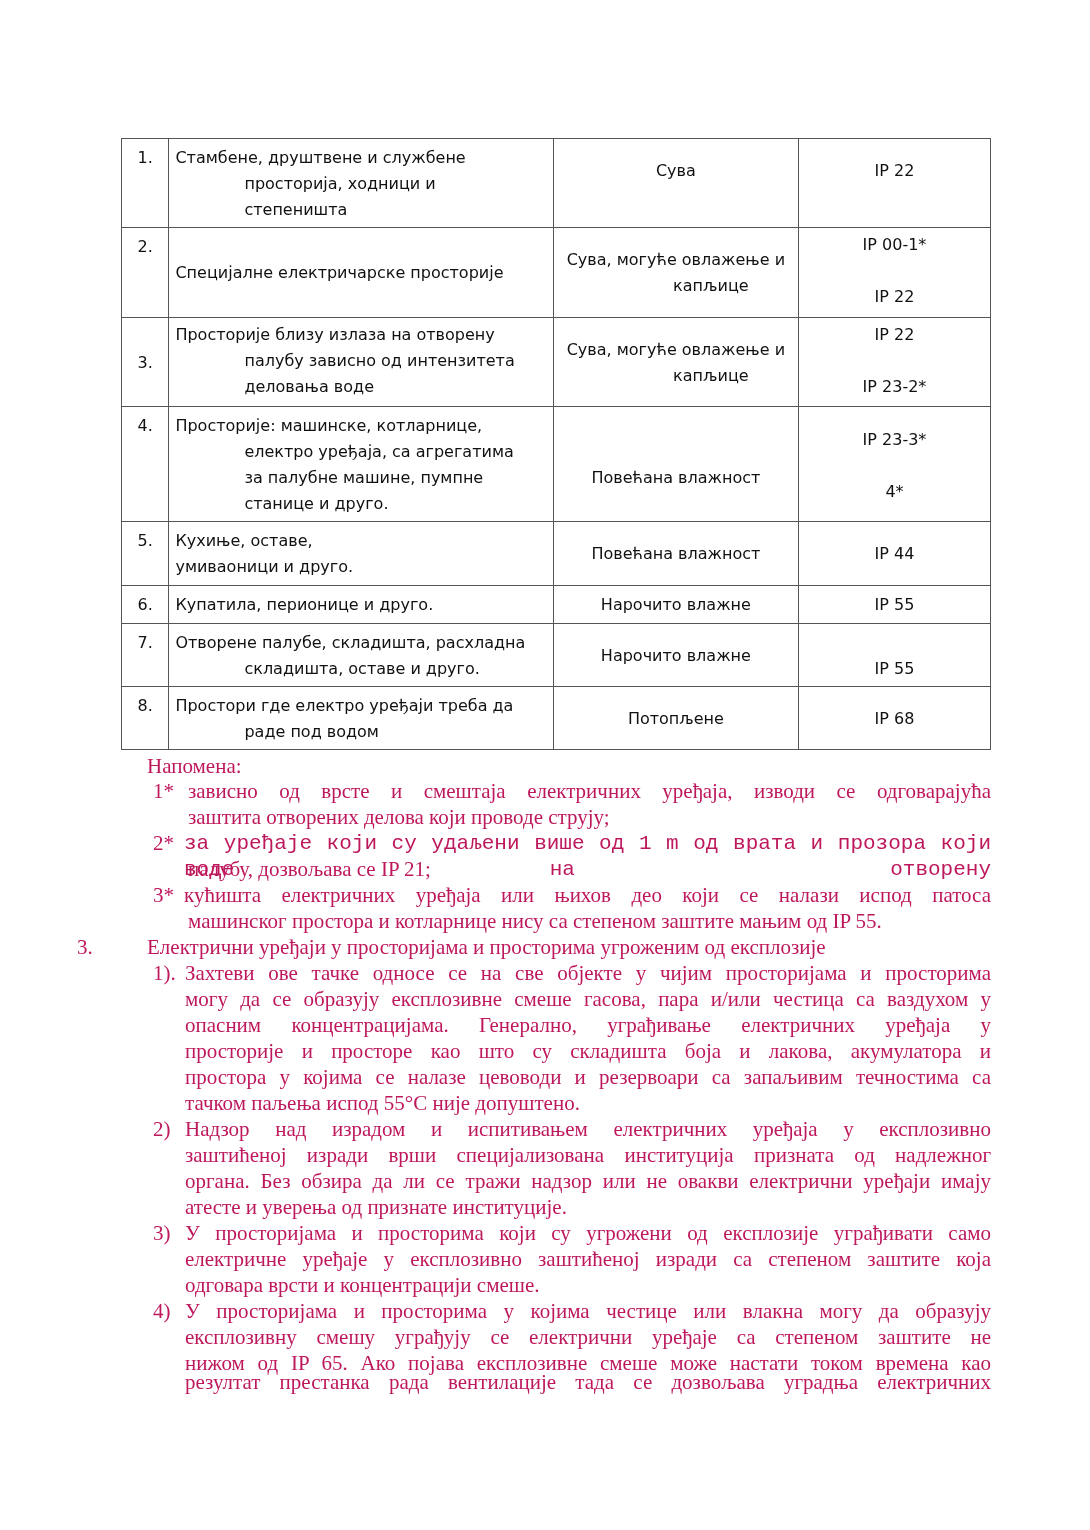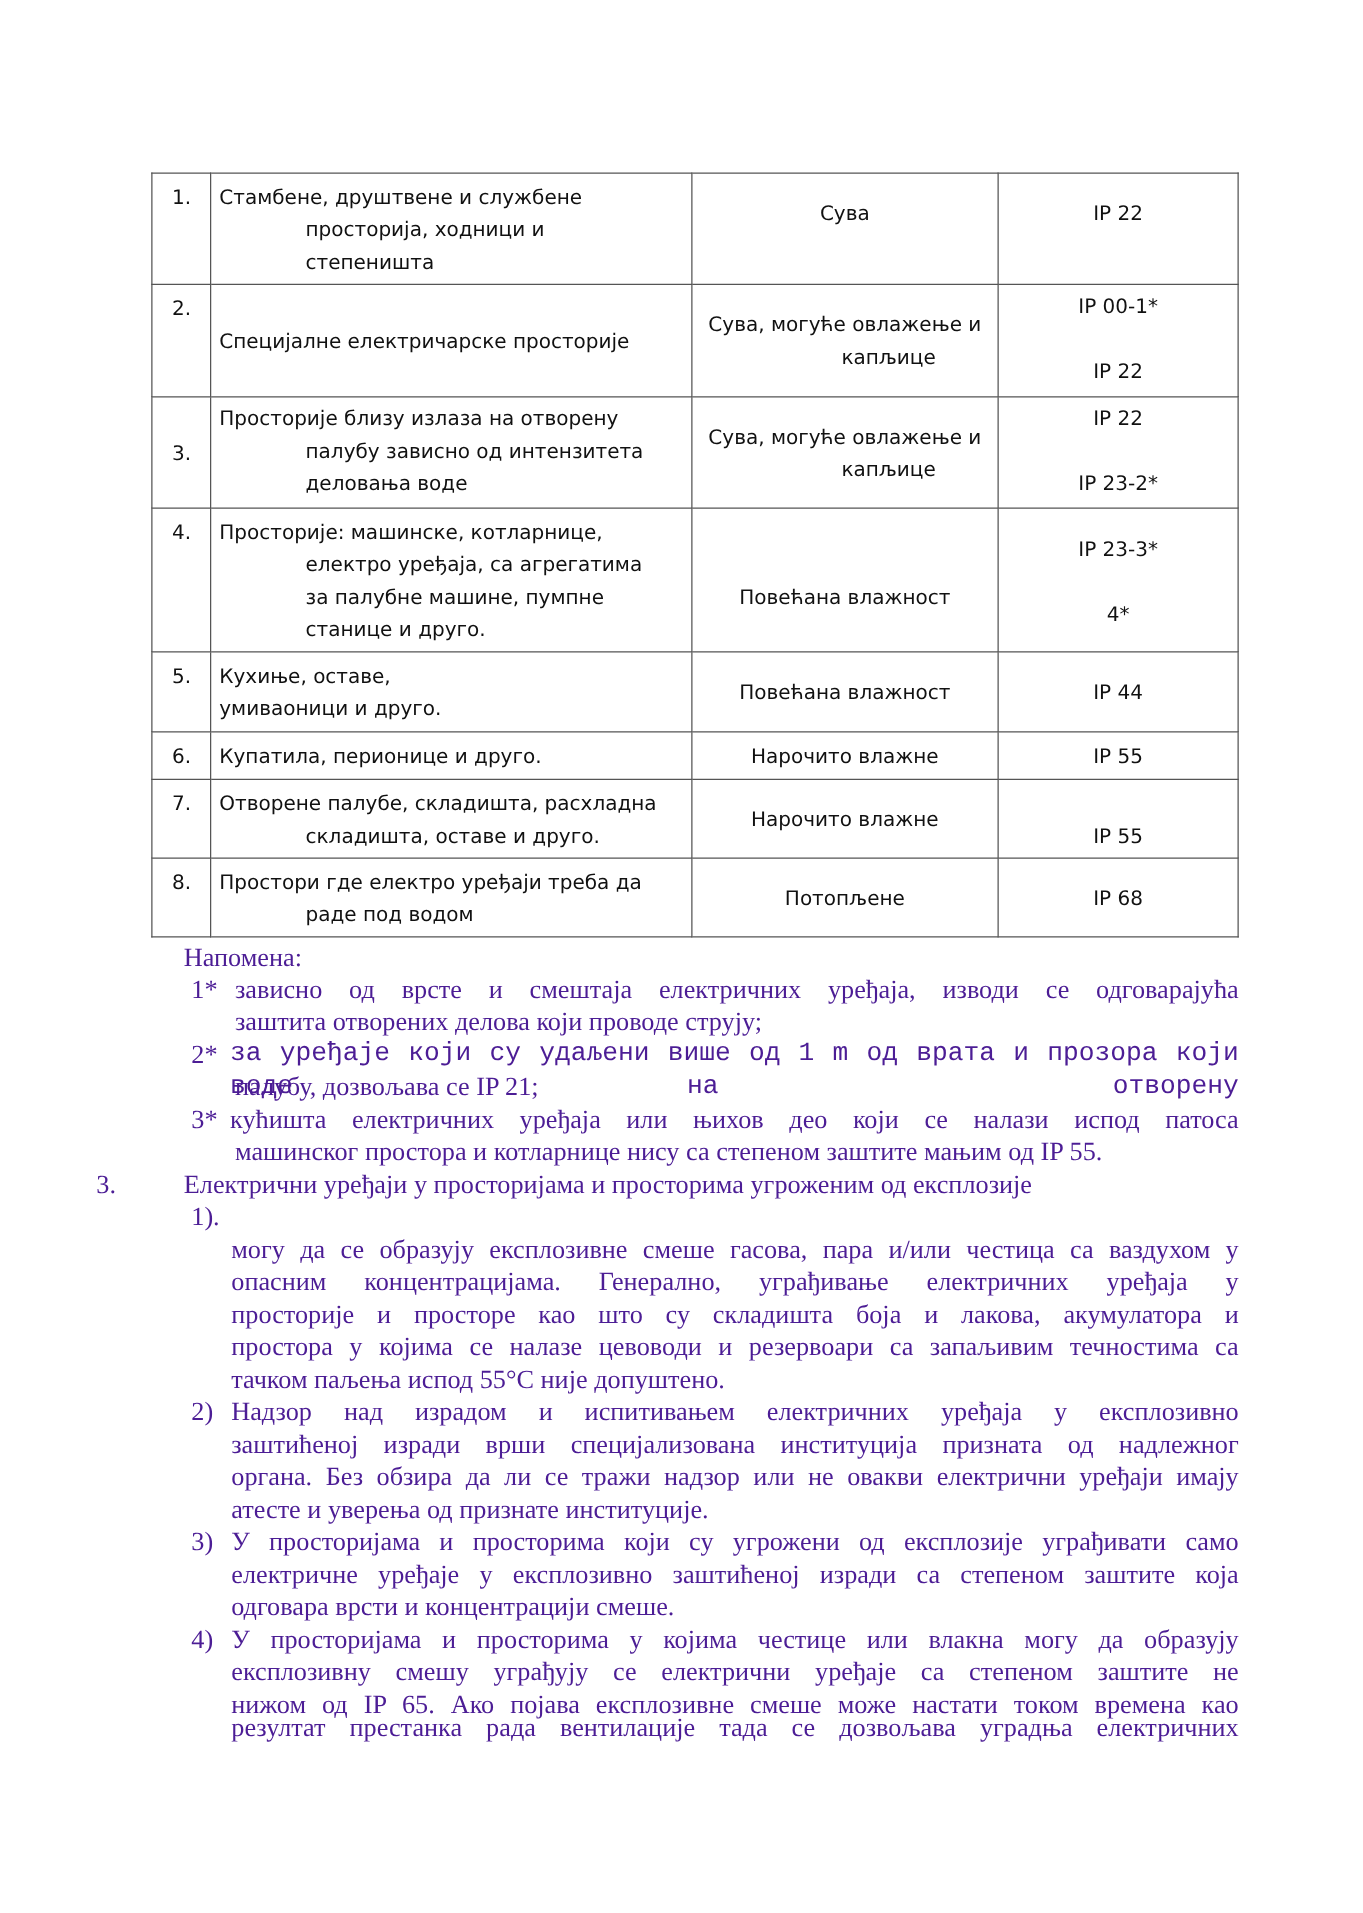--- a/index.html
+++ b/index.html
@@ -13,21 +13,21 @@
   .c-desc { width: 381px; padding-left: 6px !important; }
   .c-cond { width: 246px; text-align: center; }
   .c-ip { width: 194px; text-align: center; }
   .num { display: block; padding-top: 6px; }
   .desc-first { display: block; padding-top: 6px; }
   .desc-indent { display: block; padding-left: 69px; }
   .desc-plain { display: block; }
   .ip-line { display: block; }
 
   
-  .txt { position: absolute; font-family: "Liberation Serif", serif; font-size: 21px; line-height: 25.5px; color: #4c1d95; }
+  .txt { position: absolute; font-family: "Liberation Serif", serif; font-size: 21px; line-height: 25.5px; color: #be185d; }
   .just-all { text-align: justify; text-align-last: justify; }
 </style>
 </head>
 <body>
 
 <div class="page">
 
   <table class="tbl">
 
     <tbody>
@@ -179,20 +179,21 @@
   <div class="txt" style="left:188px; top:857px;">палубу, дозвољава се IP 21;</div>
 
   <div class="txt" style="left:153px; top:883px; width:30px;">3*</div>
   <div class="txt just-all" style="left:184px; top:883px; width:807px;">кућишта електричних уређаја или њихов део који се налази испод патоса</div>
   <div class="txt" style="left:188px; top:909px;">машинског простора и котларнице нису са степеном заштите мањим од IP 55.</div>
 
   <div class="txt" style="left:77px; top:935px;">3.</div>
   <div class="txt" style="left:147px; top:935px;">Електрични уређаји у просторијама и просторима угроженим од експлозије</div>
 
   <div class="txt" style="left:153px; top:961px;">1).</div>
+  <div class="txt just-all" style="left:185px; top:961px; width:806px;">Захтеви ове тачке односе се на све објекте у чијим просторијама и просторима</div>
   <div class="txt just-all" style="left:185px; top:987px; width:806px;">могу да се образују експлозивне смеше гасова, пара и/или честица са ваздухом у</div>
   <div class="txt just-all" style="left:185px; top:1013px; width:806px;">опасним концентрацијама. Генерално, уграђивање електричних уређаја у</div>
   <div class="txt just-all" style="left:185px; top:1039px; width:806px;">просторије и просторе као што су складишта боја и лакова, акумулатора и</div>
   <div class="txt just-all" style="left:185px; top:1065px; width:806px;">простора у којима се налазе цевоводи и резервоари са запаљивим течностима са</div>
   <div class="txt" style="left:185px; top:1091px;">тачком паљења испод 55°C није допуштено.</div>
 
   <div class="txt" style="left:153px; top:1117px;">2)</div>
   <div class="txt just-all" style="left:185px; top:1117px; width:806px;">Надзор над израдом и испитивањем електричних уређаја у експлозивно</div>
   <div class="txt just-all" style="left:185px; top:1143px; width:806px;">заштићеној изради  врши специјализована институција призната од надлежног</div>
   <div class="txt just-all" style="left:185px; top:1169px; width:806px;">органа. Без обзира да ли се тражи надзор или не овакви електрични уређаји имају</div>

